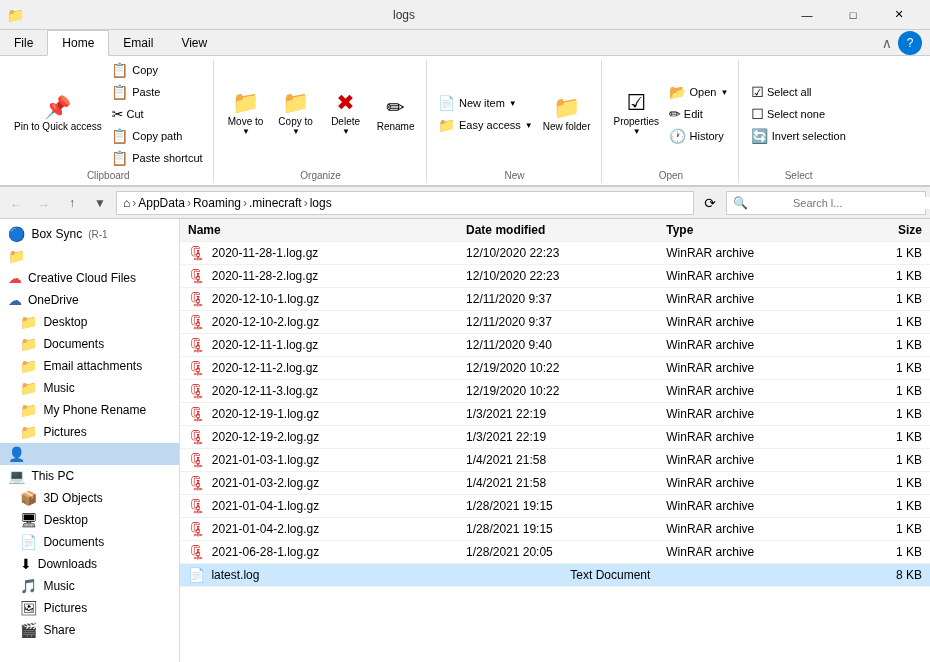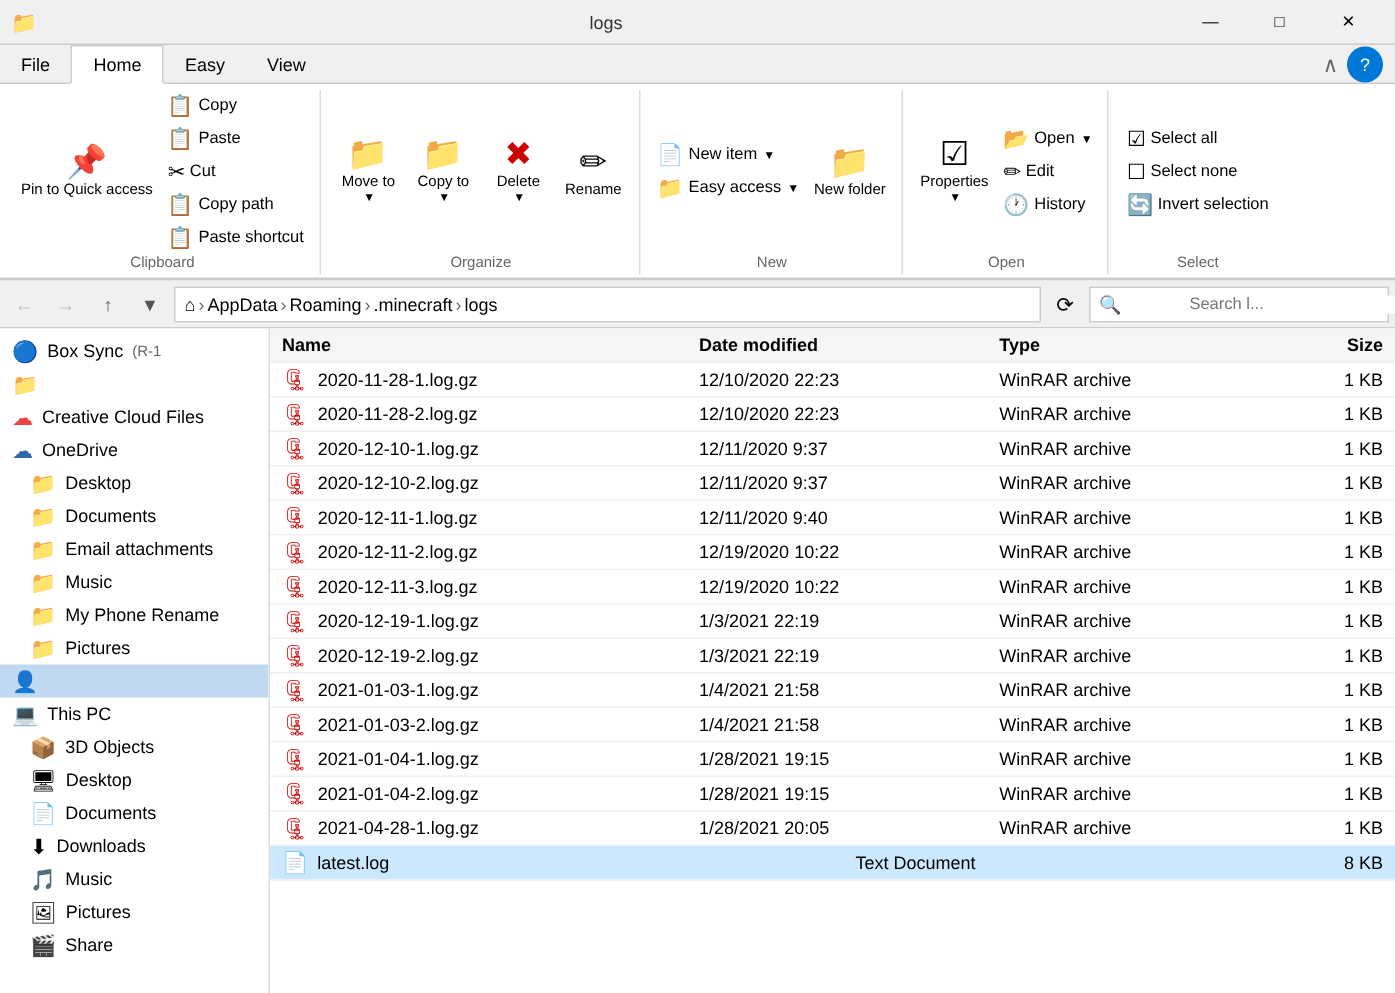--- a/index.html
+++ b/index.html
@@ -95,21 +95,21 @@
     <div class="title-bar-btn">□</div>
     <div class="title-bar-btn close">✕</div>
   </div>
 </div>
 
 <div class="ribbon">
 
   <div class="ribbon-tabs">
     <div class="ribbon-tab">File</div>
     <div class="ribbon-tab active">Home</div>
-    <div class="ribbon-tab">Easy</div>
+    <div class="ribbon-tab">Email</div>
     <div class="ribbon-tab">View</div>
     <div style="flex:1; display:flex; justify-content:flex-end; align-items:center; padding-right:8px;">
       <div style="font-size:14px; cursor:pointer; color:#666;">∧</div>
       <div style="width:24px;height:24px;background:#0078d7;color:#fff;border-radius:50%;display:flex;align-items:center;justify-content:center;font-size:12px;margin-left:6px;">?</div>
     </div>
   </div>
 
   <div class="ribbon-content">
 
     <div class="ribbon-group">
@@ -465,21 +465,21 @@
       <span class="file-icon" style="color:#c00">🗜</span>
       <span>2021-01-04-2.log.gz</span>
     </div>
     <div class="col-date">1/28/2021 19:15</div>
     <div class="col-type">WinRAR archive</div>
     <div class="col-size">1 KB</div>
   </div>
         <div class="file-row">
     <div class="col-name">
       <span class="file-icon" style="color:#c00">🗜</span>
-      <span>2021-04-28-1.log.gz</span>
+      <span>2021-06-28-1.log.gz</span>
     </div>
     <div class="col-date">1/28/2021 20:05</div>
     <div class="col-type">WinRAR archive</div>
     <div class="col-size">1 KB</div>
   </div>
         <div class="file-row selected">
     <div class="col-name">
       <span class="file-icon" style="color:#555">📄</span>
       <span>latest.log</span>
     </div>

